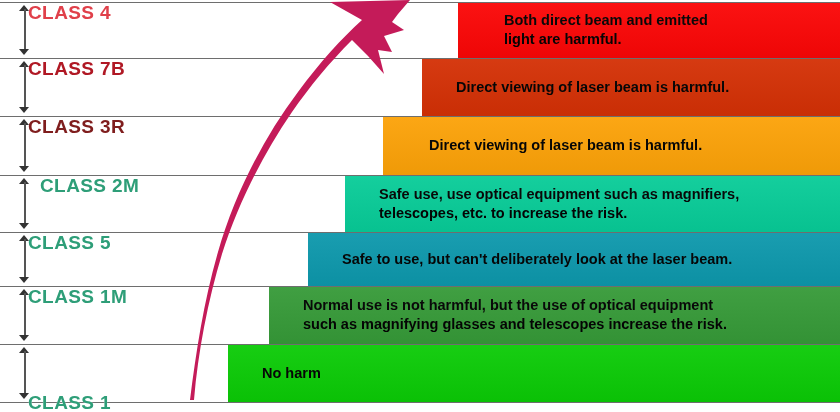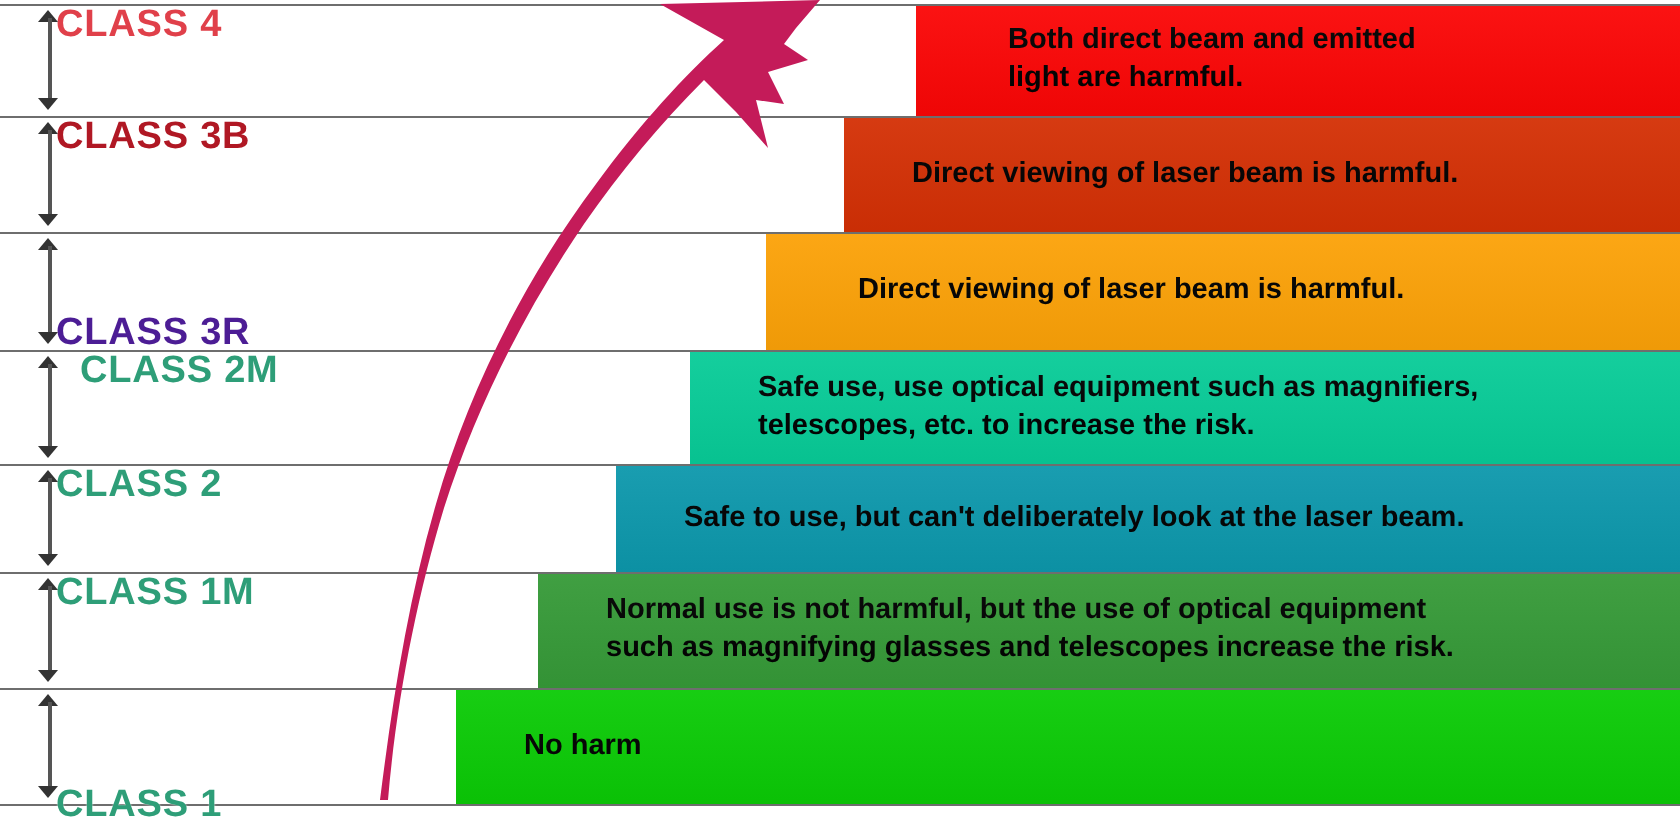--- a/index.html
+++ b/index.html
@@ -170,45 +170,45 @@
   <div id="labels">
       <div class="class-row" style="top: 2px; height: 56px;">
         <div class="class-label" style="color: rgb(224, 64, 74);">CLASS 4</div>
       </div>
       <div class="measure" style="top: 5px; height: 50px;">
         <div class="head up"></div>
         <div class="shaft"></div>
         <div class="head down"></div>
       </div>
       <div class="class-row" style="top: 58px; height: 58px;">
-        <div class="class-label" style="color: rgb(176, 24, 36);">CLASS 3B</div>
+        <div class="class-label" style="color: rgb(176, 24, 36);">CLASS 7B</div>
       </div>
       <div class="measure" style="top: 61px; height: 52px;">
         <div class="head up"></div>
         <div class="shaft"></div>
         <div class="head down"></div>
       </div>
       <div class="class-row" style="top: 116px; height: 59px;">
-        <div class="class-label" style="color: #4c1d95; margin-top: 40px;">CLASS 3R</div>
+        <div class="class-label" style="color: #7f1d1d;">CLASS 3R</div>
       </div>
       <div class="measure" style="top: 119px; height: 53px;">
         <div class="head up"></div>
         <div class="shaft"></div>
         <div class="head down"></div>
       </div>
       <div class="class-row" style="top: 175px; height: 57px; padding-left: 12px;">
         <div class="class-label" style="color: rgb(46, 158, 120);">CLASS 2M</div>
       </div>
       <div class="measure" style="top: 178px; height: 51px;">
         <div class="head up"></div>
         <div class="shaft"></div>
         <div class="head down"></div>
       </div>
       <div class="class-row" style="top: 232px; height: 54px;">
-        <div class="class-label" style="color: rgb(46, 158, 120);">CLASS 2</div>
+        <div class="class-label" style="color: rgb(46, 158, 120);">CLASS 5</div>
       </div>
       <div class="measure" style="top: 235px; height: 48px;">
         <div class="head up"></div>
         <div class="shaft"></div>
         <div class="head down"></div>
       </div>
       <div class="class-row" style="top: 286px; height: 58px;">
         <div class="class-label" style="color: rgb(46, 158, 120);">CLASS 1M</div>
       </div>
       <div class="measure" style="top: 289px; height: 52px;">

